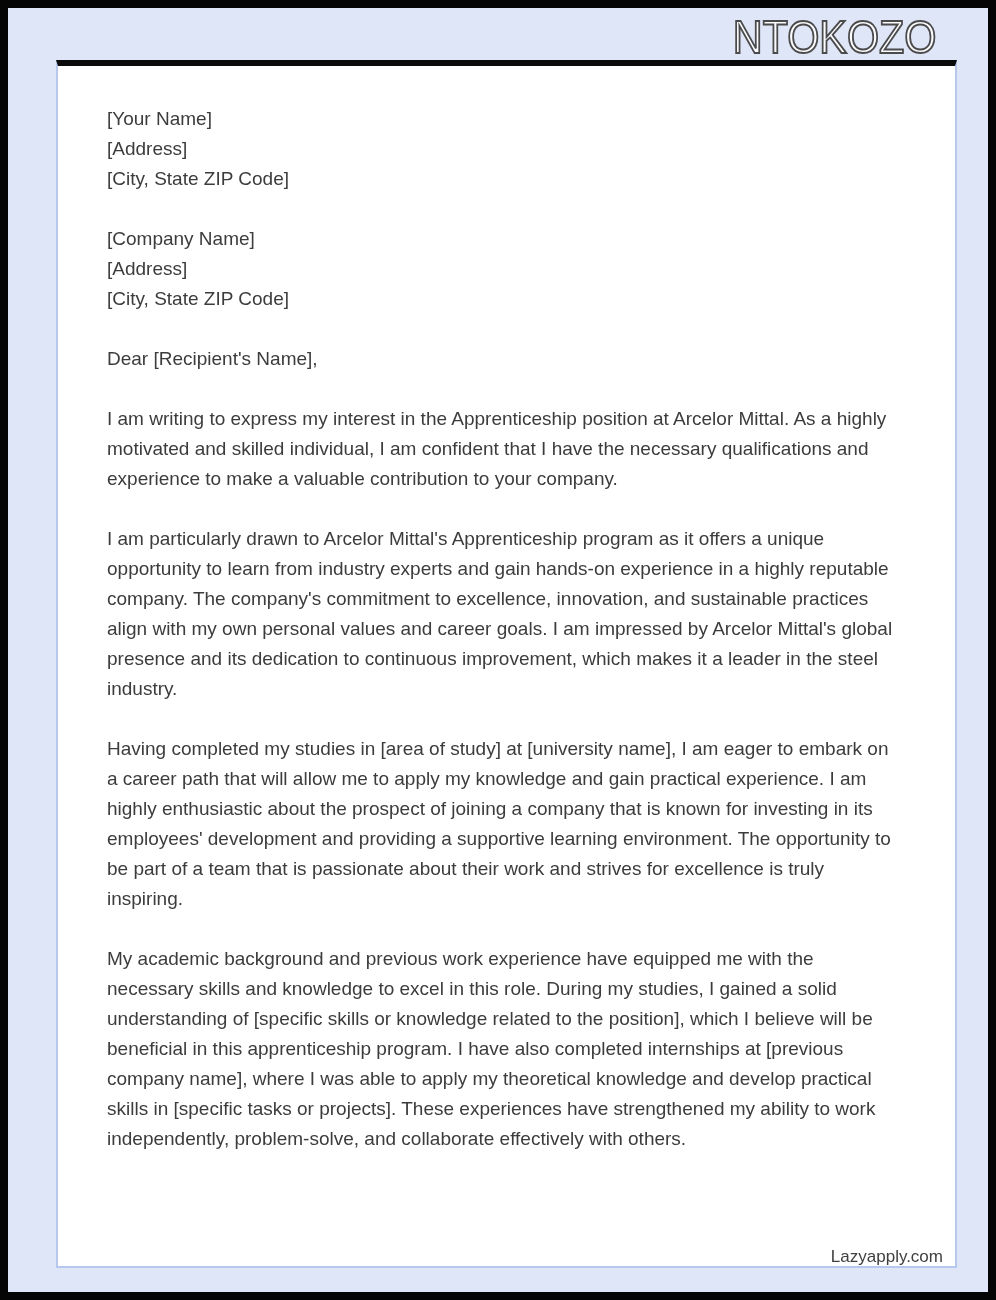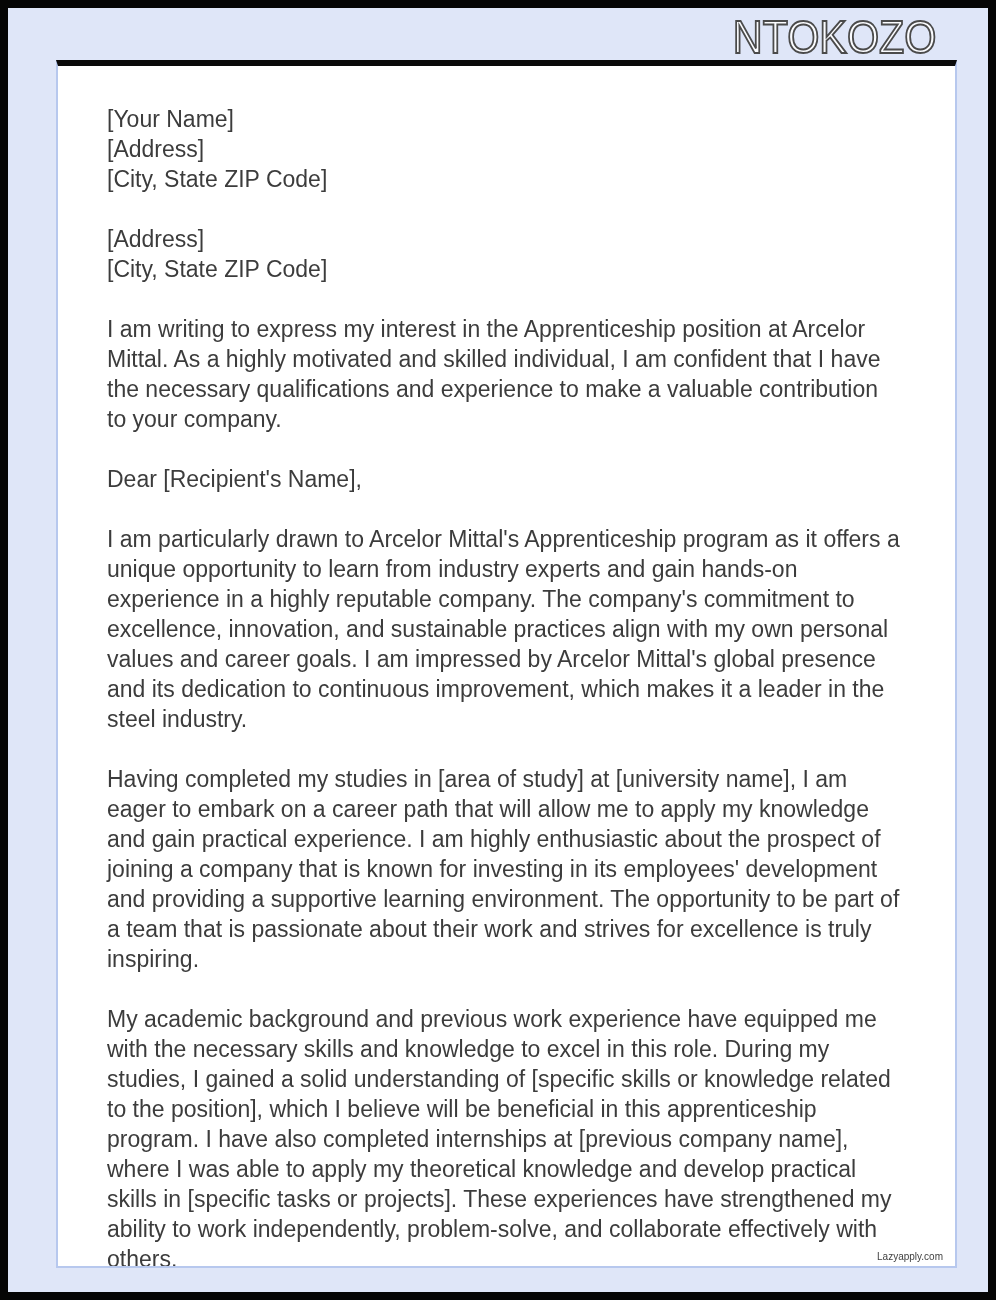--- a/index.html
+++ b/index.html
@@ -47,32 +47,32 @@
     border-right: 2px solid #b7c8ee;
     border-bottom: 2px solid #b7c8ee;
     overflow: hidden;
   }
   .doc-inner {
     position: absolute;
     left: 49px;
     top: 38px;
     width: 795px;
     color: #3c3c3c;
-    font-size: 23px;
+    font-size: 19px;
     line-height: 30px;
     font-weight: 400;
   }
   .block { margin: 0 0 30px 0; }
   .block:last-child { margin-bottom: 16px; }
   .line { white-space: pre-wrap; }
   .watermark {
     position: absolute;
     right: 12px;
     bottom: 1px;
-    font-size: 10px;
+    font-size: 17px;
     line-height: 16px;
     color: #3f3f3f;
     background: #ffffff;
     padding-left: 6px;
   }
 </style>
 </head>
 <body>
 
 <div class="frame">
@@ -83,27 +83,28 @@
 
     <div class="doc-inner">
 
       <div class="block">
         <div class="line">[Your Name]</div>
         <div class="line">[Address]</div>
         <div class="line">[City, State ZIP Code]</div>
       </div>
 
       <div class="block">
+        <div class="line">[Company Name]</div>
         <div class="line">[Address]</div>
         <div class="line">[City, State ZIP Code]</div>
       </div>
 
+      <div class="block">Dear [Recipient's Name],</div>
+
       <div class="block">I am writing to express my interest in the Apprenticeship position at Arcelor Mittal. As a highly motivated and skilled individual, I am confident that I have the necessary qualifications and experience to make a valuable contribution to your company.</div>
-
-      <div class="block">Dear [Recipient's Name],</div>
       <div class="block">I am particularly drawn to Arcelor Mittal's Apprenticeship program as it offers a unique opportunity to learn from industry experts and gain hands-on experience in a highly reputable company. The company's commitment to excellence, innovation, and sustainable practices align with my own personal values and career goals. I am impressed by Arcelor Mittal's global presence and its dedication to continuous improvement, which makes it a leader in the steel industry.</div>
       <div class="block">Having completed my studies in [area of study] at [university name], I am eager to embark on a career path that will allow me to apply my knowledge and gain practical experience. I am highly enthusiastic about the prospect of joining a company that is known for investing in its employees' development and providing a supportive learning environment. The opportunity to be part of a team that is passionate about their work and strives for excellence is truly inspiring.</div>
       <div class="block">My academic background and previous work experience have equipped me with the necessary skills and knowledge to excel in this role. During my studies, I gained a solid understanding of [specific skills or knowledge related to the position], which I believe will be beneficial in this apprenticeship program. I have also completed internships at [previous company name], where I was able to apply my theoretical knowledge and develop practical skills in [specific tasks or projects]. These experiences have strengthened my ability to work independently, problem-solve, and collaborate effectively with others.</div>
 
     </div>
 
     <div class="watermark">Lazyapply.com</div>
 
   </div>
 

